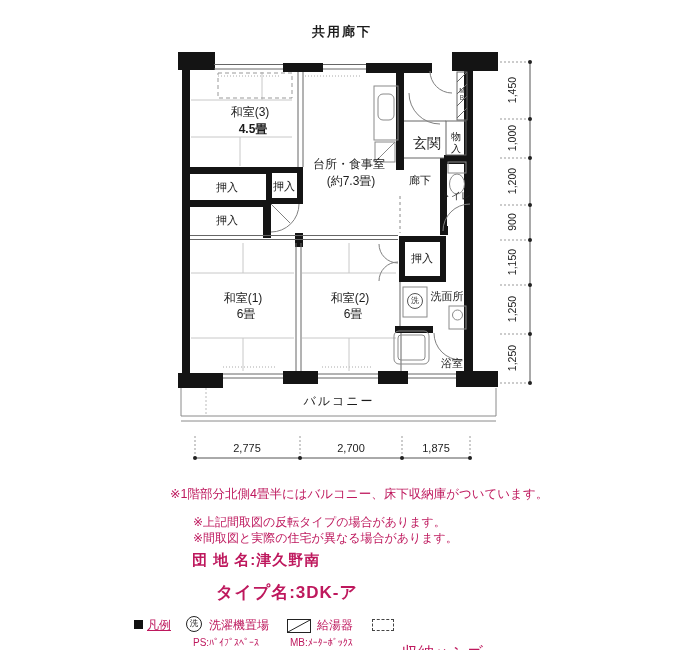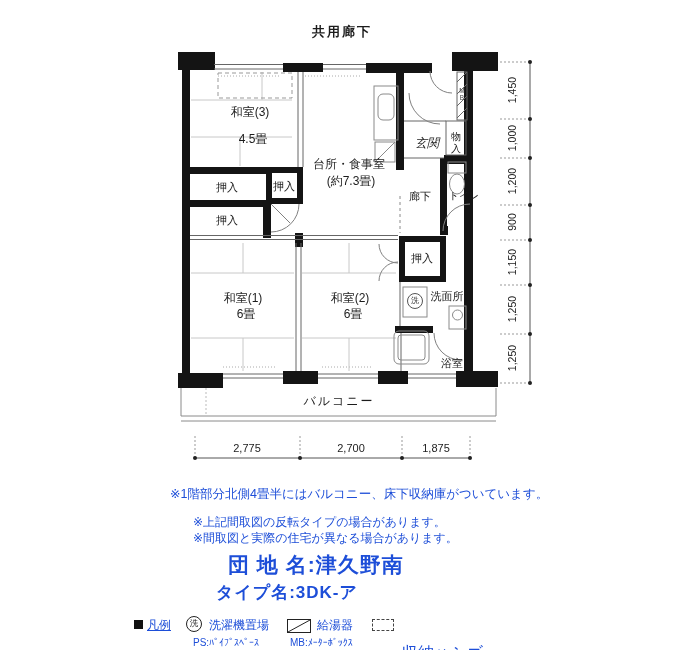--- a/index.html
+++ b/index.html
@@ -4,21 +4,21 @@
 <style>
   html,body{margin:0;padding:0;background:#fff;}
   #page{position:relative;width:700px;height:650px;background:#fff;overflow:hidden;
         font-family:"Liberation Sans","DejaVu Sans",sans-serif;color:#1c1c1c;}
   #plan-svg{position:absolute;left:0;top:0;}
   .lbl{position:absolute;transform:translate(-50%,-50%);white-space:nowrap;
        font-size:11px;color:#1c1c1c;line-height:1;}
   .vlbl{white-space:normal;word-break:break-all;text-align:center;line-height:1.15;}
   .dimv{transform:translate(-50%,-50%) rotate(-90deg);font-size:10.5px;color:#222;}
   .dimh{font-size:11px;color:#222;text-align:center;}
-  .note{position:absolute;transform:none;white-space:nowrap;color:#1d4ed8;}
+  .note{position:absolute;transform:none;white-space:nowrap;color:#be185d;}
   .big{font-weight:bold;letter-spacing:1px;}
   .legend-square{position:absolute;width:9px;height:9px;background:#111;}
   .legend-circle{position:absolute;width:14px;height:14px;border:1px solid #222;border-radius:50%;
                  display:flex;align-items:center;justify-content:center;font-size:8.5px;}
   .legend-kyutoki{position:absolute;width:22px;height:12px;border:1px solid #222;}
   .legend-kyutoki svg{display:block;}
   .legend-dashed{position:absolute;width:22px;height:12px;border:1.5px dashed #444;box-sizing:border-box;}
 </style>
 </head>
 <body>
@@ -155,34 +155,34 @@
           <circle cx="300" cy="458" r="2"></circle>
         <circle cx="402" cy="458" r="2"></circle>
           <circle cx="470" cy="458" r="2"></circle>
       </g>
     </g>
   </svg>
 
   <div class="lbl" style="left:342px;top:31px;font-size:13px;letter-spacing:2px;font-weight:600;">共用廊下</div>
 
   <div class="lbl" style="left:250px;top:112px;font-size:12px;">和室(3)</div>
-  <div class="lbl" style="left:253px;top:139px;font-size:12px;">4.5畳</div>
+  <div class="lbl" style="left:253px;top:129px;font-size:12px;font-weight:bold;">4.5畳</div>
 
   <div class="lbl" style="left:349px;top:164px;font-size:12px;">台所・食事室</div>
   <div class="lbl" style="left:351px;top:181px;font-size:12px;">(約7.3畳)</div>
 
   <div class="lbl" style="left:227px;top:187px;">押入</div>
   <div class="lbl" style="left:284px;top:186px;">押入</div>
   <div class="lbl" style="left:227px;top:220px;">押入</div>
   <div class="lbl" style="left:422px;top:258px;">押入</div>
 
-  <div class="lbl" style="left:427px;top:143px;font-size:12px;font-style:italic;">玄関</div>
+  <div class="lbl" style="left:427px;top:143px;font-size:14px;">玄関</div>
   <div class="lbl vlbl" style="left:456px;top:142px;font-size:10px;width:12px;">物入</div>
-  <div class="lbl" style="left:420px;top:196px;">廊下</div>
-  <div class="lbl" style="left:456px;top:196px;font-size:10px;margin-left:8px;">トイレ</div>
+  <div class="lbl" style="left:420px;top:180px;">廊下</div>
+  <div class="lbl" style="left:456px;top:196px;font-size:10px;">トイレ</div>
   <div class="lbl vlbl" style="left:462px;top:94px;font-size:6.5px;width:8px;color:#444;">MB</div>
 
   <div class="lbl" style="left:243px;top:298px;font-size:12px;">和室(1)</div>
   <div class="lbl" style="left:246px;top:314px;font-size:12px;">6畳</div>
   <div class="lbl" style="left:350px;top:298px;font-size:12px;">和室(2)</div>
   <div class="lbl" style="left:353px;top:314px;font-size:12px;">6畳</div>
 
   <div class="lbl" style="left:415px;top:301px;font-size:8px;">洗</div>
   <div class="lbl" style="left:447px;top:296px;">洗面所</div>
   <div class="lbl" style="left:452px;top:363px;">浴室</div>
@@ -197,21 +197,21 @@
   <div class="lbl dimv" style="left:512px;top:358px;">1,250</div>
 
   <div class="lbl dimh" style="left:247px;top:448px;">2,775</div>
   <div class="lbl dimh" style="left:351px;top:448px;">2,700</div>
   <div class="lbl dimh" style="left:436px;top:448px;">1,875</div>
 
   <div class="note" style="left:170px;top:486px;font-size:12.5px;">※1階部分北側4畳半にはバルコニー、床下収納庫がついています。</div>
   <div class="note" style="left:193px;top:530px;font-size:12px;">※間取図と実際の住宅が異なる場合があります。</div>
   <div class="note" style="left:193px;top:514px;font-size:12px;">※上記間取図の反転タイプの場合があります。</div>
 
-  <div class="note big" style="left:192px;top:551px;font-size:21px;margin-left:36px;">団 地 名:津久野南</div>
+  <div class="note big" style="left:192px;top:551px;font-size:15px;">団 地 名:津久野南</div>
   <div class="note big" style="left:196px;top:581px;font-size:17px;margin-left:20px;">タイプ名:3DK-ア</div>
 
   <div class="legend-square" style="left:134px;top:620px;"></div>
   <div class="note" style="left:147px;top:617px;font-size:12px;text-decoration:underline;">凡例</div>
 
   <div class="legend-circle" style="left:186px;top:616px;">
     <span>洗</span>
   </div>
   <div class="note" style="left:209px;top:617px;font-size:12px;">洗濯機置場</div>
 

